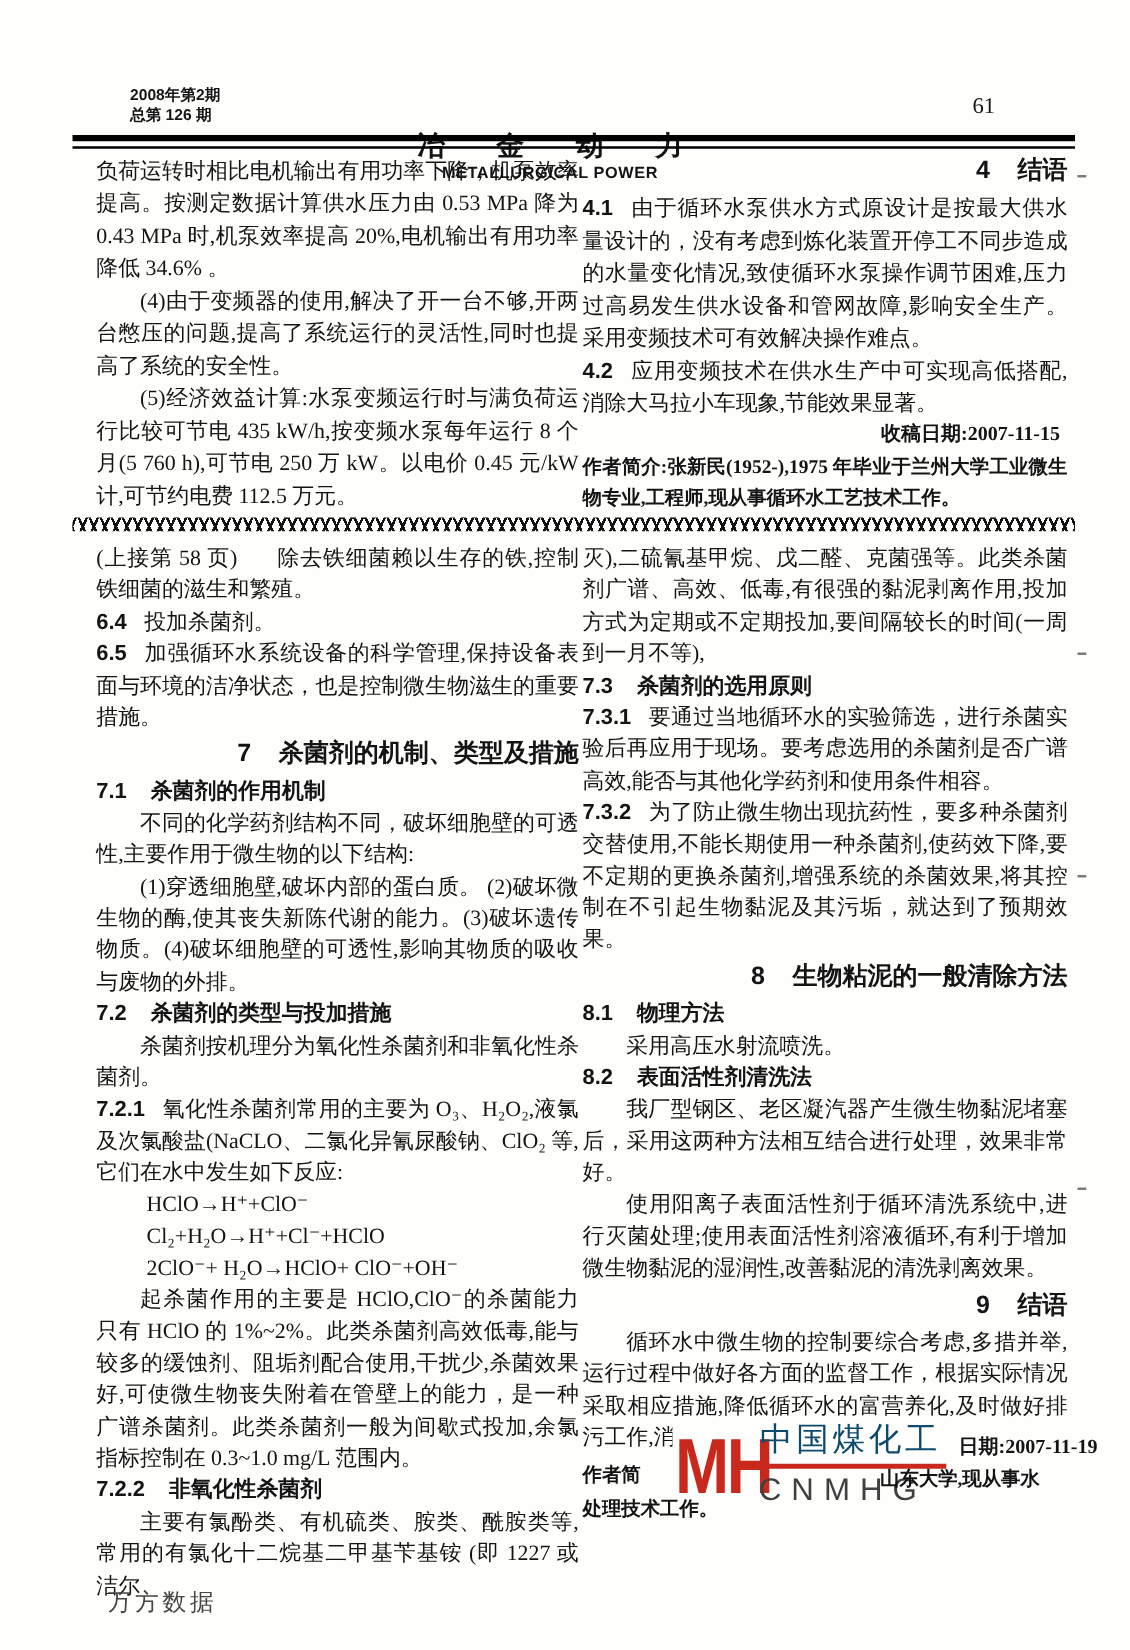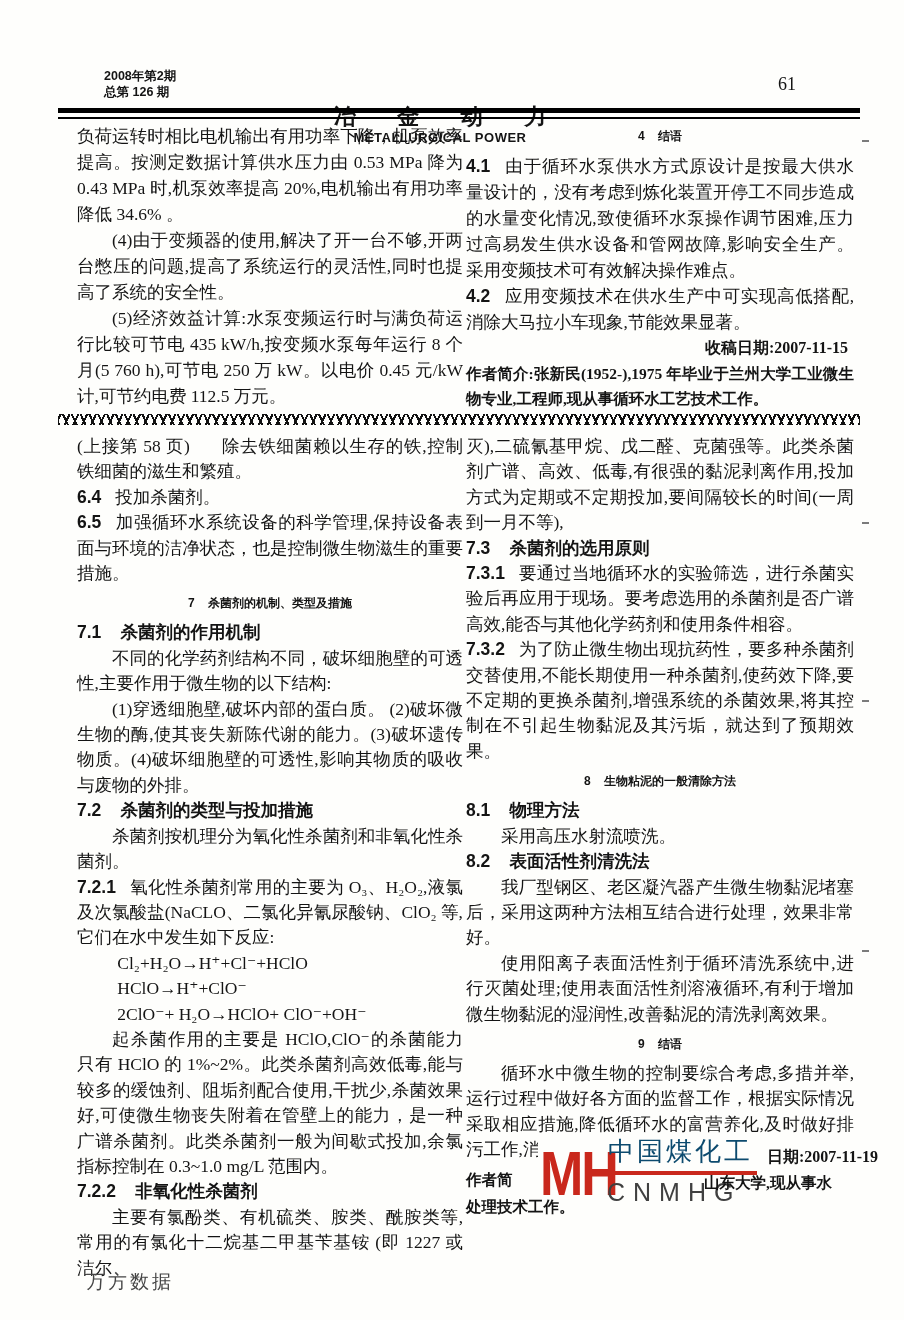--- a/index.html
+++ b/index.html
@@ -18,22 +18,22 @@
   
   .col{position:absolute;text-align:justify;}
   .col p{margin:0;}
   .up-l{left:77px;top:123px;width:386px;font-size:17.5px;line-height:26px;}
   .up-r{left:466px;top:123px;width:388px;font-size:17.5px;line-height:26px;}
   .low-l{left:77px;top:434px;width:386px;font-size:17.5px;line-height:25.4px;}
   .low-r{left:466px;top:434px;width:388px;font-size:17.5px;line-height:25.4px;}
   .indent{text-indent:2em;}
   .lbl{font-family:"Liberation Sans","DejaVu Sans",sans-serif;font-weight:700;margin-right:.8em;}
   .cont-prefix{margin-right:1.8em;}
-  h2.major{font-family:"Liberation Sans","DejaVu Sans",sans-serif;font-size:12px;font-weight:700;
-           margin:4px 0 3px;line-height:27px;text-align:center;}
+  h2.major{font-family:"Liberation Sans","DejaVu Sans",sans-serif;font-size:20px;font-weight:700;
+           margin:4px 0 3px;line-height:27px;text-align:right;}
   h3.minor{font-family:"Liberation Sans","DejaVu Sans",sans-serif;font-size:17.5px;font-weight:700;
            margin:0;line-height:25.4px;text-align:left;}
   .up-r h2.major{margin-top:0;}
   .hnum{margin-right:1.1em;}
   .eq{padding-left:2.3em;text-align:left;}
   .received{text-align:right;font-weight:700;font-size:16px;padding-right:6px;margin-top:2px;}
   .bio{font-size:15.5px;font-weight:600;line-height:25px;margin-top:2px;}
   
   .divider{position:absolute;left:58px;top:414px;width:802px;height:11px;
     background:
@@ -96,22 +96,22 @@
     <p><span class="cont-prefix">(上接第 58 页)</span><span>除去铁细菌赖以生存的铁,控制铁细菌的滋生和繁殖。</span></p>
     <p><span class="lbl">6.4</span><span>投加杀菌剂。</span></p>
     <p><span class="lbl">6.5</span><span>加强循环水系统设备的科学管理,保持设备表面与环境的洁净状态，也是控制微生物滋生的重要措施。</span></p>
     <h2 class="major"><span class="hnum">7</span><span>杀菌剂的机制、类型及措施</span></h2>
     <h3 class="minor"><span class="hnum">7.1</span><span>杀菌剂的作用机制</span></h3>
     <p class="indent">不同的化学药剂结构不同，破坏细胞壁的可透性,主要作用于微生物的以下结构:</p>
     <p class="indent">(1)穿透细胞壁,破坏内部的蛋白质。 (2)破坏微生物的酶,使其丧失新陈代谢的能力。(3)破坏遗传物质。(4)破坏细胞壁的可透性,影响其物质的吸收与废物的外排。</p>
     <h3 class="minor"><span class="hnum">7.2</span><span>杀菌剂的类型与投加措施</span></h3>
     <p class="indent">杀菌剂按机理分为氧化性杀菌剂和非氧化性杀菌剂。</p>
     <p><span class="lbl">7.2.1</span><span>氧化性杀菌剂常用的主要为 O₃、H₂O₂,液氯及次氯酸盐(NaCLO、二氯化异氰尿酸钠、ClO₂ 等,它们在水中发生如下反应:</span></p>
+    <p class="eq">HClO→H⁺+ClO⁻</p>
     <p class="eq">Cl₂+H₂O→H⁺+Cl⁻+HClO</p>
-    <p class="eq">HClO→H⁺+ClO⁻</p>
     <p class="eq">2ClO⁻+ H₂O→HClO+ ClO⁻+OH⁻</p>
     <p class="indent">起杀菌作用的主要是 HClO,ClO⁻的杀菌能力只有 HClO 的 1%~2%。此类杀菌剂高效低毒,能与较多的缓蚀剂、阻垢剂配合使用,干扰少,杀菌效果好,可使微生物丧失附着在管壁上的能力，是一种广谱杀菌剂。此类杀菌剂一般为间歇式投加,余氯指标控制在 0.3~1.0 mg/L 范围内。</p>
     <h3 class="minor"><span class="hnum">7.2.2</span><span>非氧化性杀菌剂</span></h3>
     <p class="indent">主要有氯酚类、有机硫类、胺类、酰胺类等,常用的有氯化十二烷基二甲基苄基铵 (即 1227 或洁尔</p>
   </div>
 
   <div class="col low-r">
     <p>灭),二硫氰基甲烷、戊二醛、克菌强等。此类杀菌剂广谱、高效、低毒,有很强的黏泥剥离作用,投加方式为定期或不定期投加,要间隔较长的时间(一周到一月不等),</p>
     <h3 class="minor"><span class="hnum">7.3</span><span>杀菌剂的选用原则</span></h3>
     <p><span class="lbl">7.3.1</span><span>要通过当地循环水的实验筛选，进行杀菌实验后再应用于现场。要考虑选用的杀菌剂是否广谱高效,能否与其他化学药剂和使用条件相容。</span></p>

